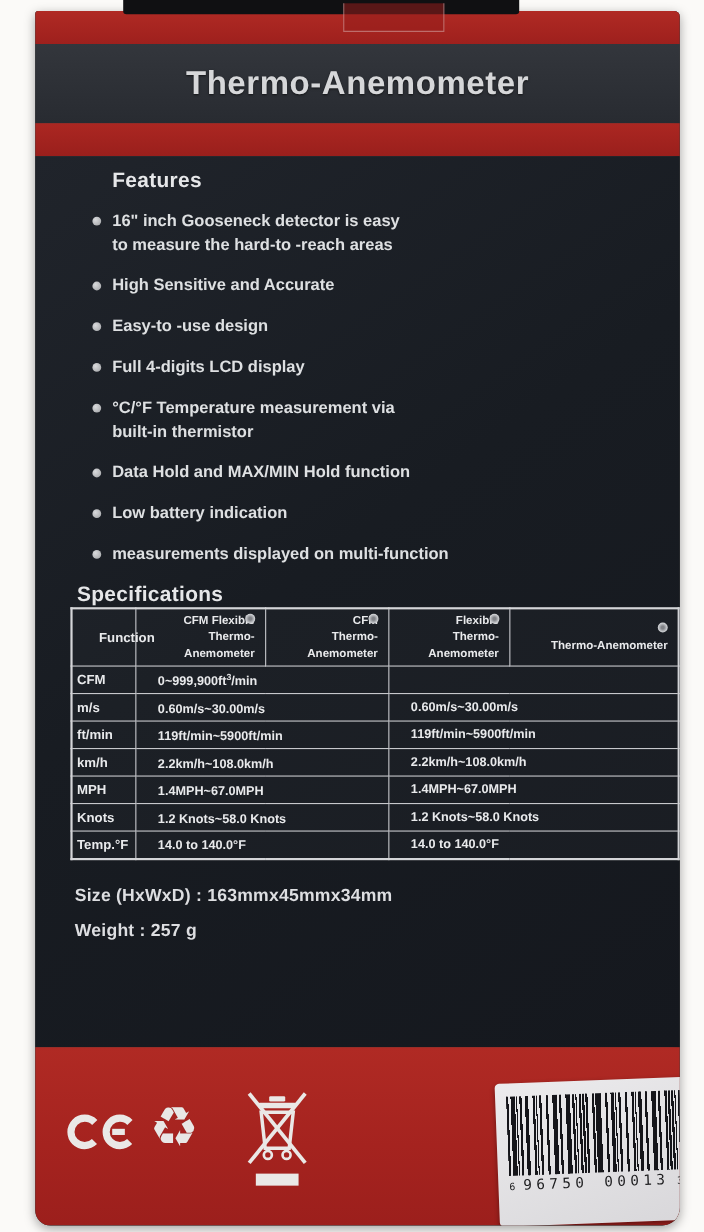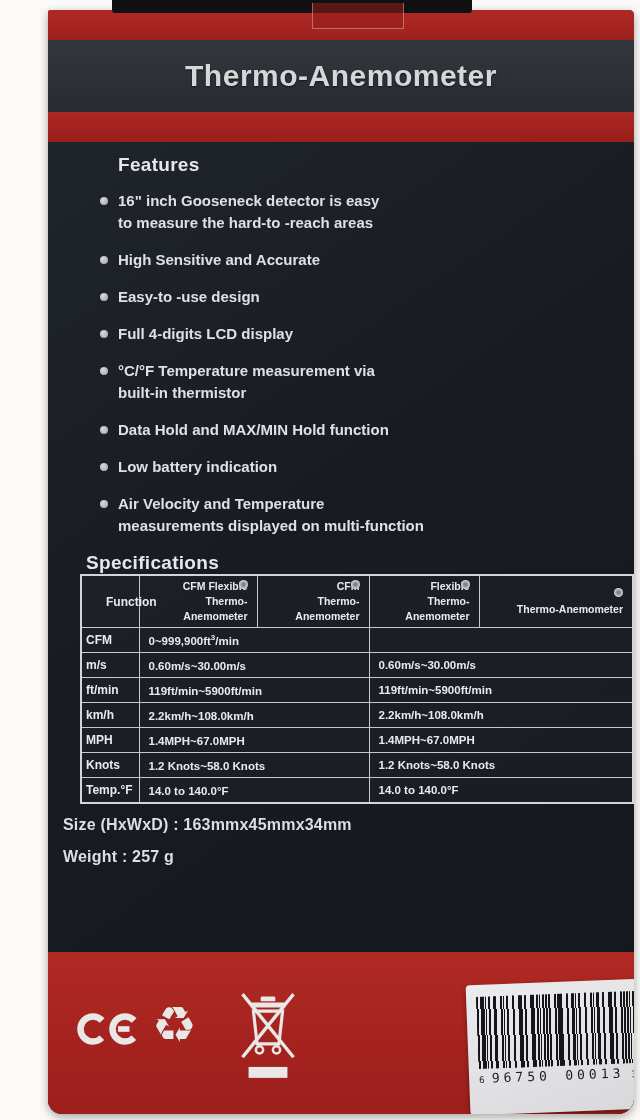--- a/index.html
+++ b/index.html
@@ -17,21 +17,21 @@
   .hang-tab {
     position:absolute; left:112px; top:0; width:360px; height:13px;
     background:#101012; z-index:3; border-radius:0 0 3px 3px;
   }
   .hang-tab .slot {
     position:absolute; left:200px; top:3px; width:92px; height:26px;
     border:1px solid rgba(255,255,255,.35); border-top:none; background:rgba(150,30,28,.55);
   }
 
   .box {
-    position:absolute; left:48px; top:10px; width:586px; height:1104px;
+    position:absolute; left:32px; top:10px; width:586px; height:1104px;
     z-index:2; border-radius:3px 5px 16px 14px; overflow:hidden;
     box-shadow:0 3px 10px rgba(0,0,0,.35), inset -4px 0 6px rgba(0,0,0,.45), inset 3px 0 5px rgba(0,0,0,.3);
     background:#404040;
   }
 
   .stripe-red { height:30px; background:linear-gradient(180deg,#b02a24,#9e201d); }
   .stripe-red.second { height:30px; background:linear-gradient(180deg,#ab2722,#9a1f1c); }
 
   .title-band {
     height:72px; background:linear-gradient(180deg,#33363c,#282b31);
@@ -72,25 +72,25 @@
   }
   .spec-table th.fn-h { font-size:12px; text-align:right;padding-left:24px; }
   .spec-table thead th { height:48px; padding:3px 5px; }
   .prod-head { position:relative; font-size:10.5px; line-height:15px; padding-right:4px;text-align:right; }
   .prod-head .dot {
     position:absolute; right:4px; top:1px; width:9px; height:9px; border-radius:50%;
     background:radial-gradient(circle, #808287 20%, #cfd1d4 65%);
   }
   .prod-head .pl1 { display:block; min-height:15px; }
   .prod-head .pl2 { display:block; }
-  .spec-table td { height:25px; font-size:11.5px; padding:0 9px; white-space:nowrap; overflow:hidden; }
+  .spec-table td { height:25px; font-size:11.5px; padding:0 20px; white-space:nowrap; overflow:hidden; }
   .spec-table td.fn { font-size:12px; padding:0 4px; }
   .spec-table td sup { font-size:8px; }
 
-  .dims { padding-left:15px; margin-top:12px; }
+  .dims { padding-left:36px; margin-top:24px; }
   .dims .dim-line { font-size:16px; color:#dddee1; margin-bottom:14px; letter-spacing:.2px; }
 
   .footer-red {
     height:162px; background:linear-gradient(180deg,#b02a24 0%,#a5231f 55%,#9c1f1c 100%);
     position:relative;
   }
   .cert { position:absolute; color:#e9e7e5; }
   .ce { left:28px; top:58px; }
   .recycle { left:104px; top:48px; font-size:50px; line-height:1;
     font-family:"DejaVu Sans", sans-serif; font-weight:normal; text-shadow:0 0 1px rgba(0,0,0,.2); }
@@ -168,21 +168,20 @@
           <li class="feature-item">
               <span class="bullet"></span>
               <span class="line">Data Hold and MAX/MIN Hold function</span>
             </li>
           <li class="feature-item">
               <span class="bullet"></span>
               <span class="line">Low battery indication</span>
             </li>
           <li class="feature-item">
               <span class="bullet"></span>
-              <span class="line">Air Velocity and Temperature</span>
               <span class="line l2">measurements displayed on multi-function</span>
             </li>
         </ul>
       </div>
 
       <div class="specs">
         <h2>Specifications</h2>
         <table class="spec-table">
           <colgroup>
               <col style="width:58px">

